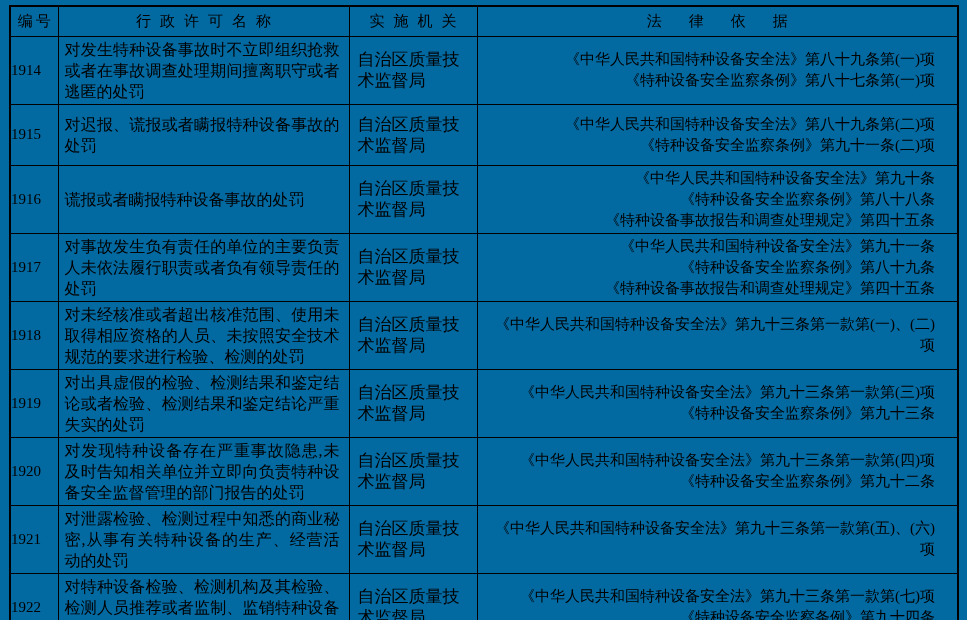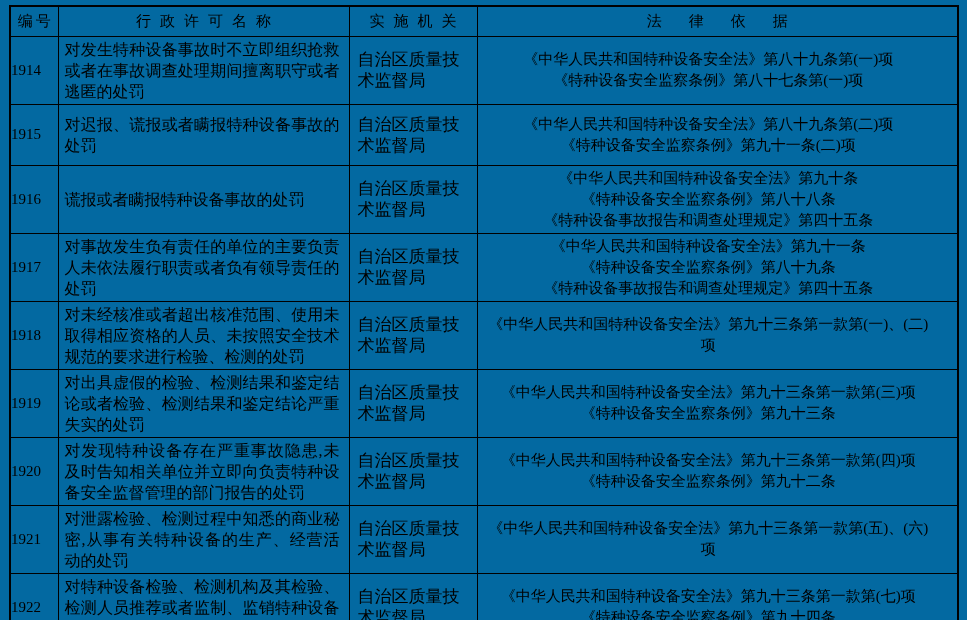--- a/index.html
+++ b/index.html
@@ -32,21 +32,21 @@
     padding:2px 9px 2px 6px;
   }
   .td-agency{
     font-size:17px;line-height:21px;vertical-align:middle;
     padding:2px 4px 2px 8px;
   }
   .td-legal{
     font-size:15px;line-height:21px;vertical-align:middle;
     padding:2px 22px 2px 4px;
   }
-  .legal-line{text-align:center;}
+  .legal-line{text-align:right;}
   tbody tr:nth-child(1){height:67px;}
   tbody tr:nth-child(2){height:61px;}
   tbody tr:nth-child(3){height:67px;}
   tbody tr:nth-child(4){height:65px;}
   tbody tr:nth-child(5){height:62px;}
   tbody tr:nth-child(6){height:65px;}
   tbody tr:nth-child(7){height:63px;}
   tbody tr:nth-child(8){height:65px;}
   tbody tr:nth-child(9){height:62px;}
 </style>

